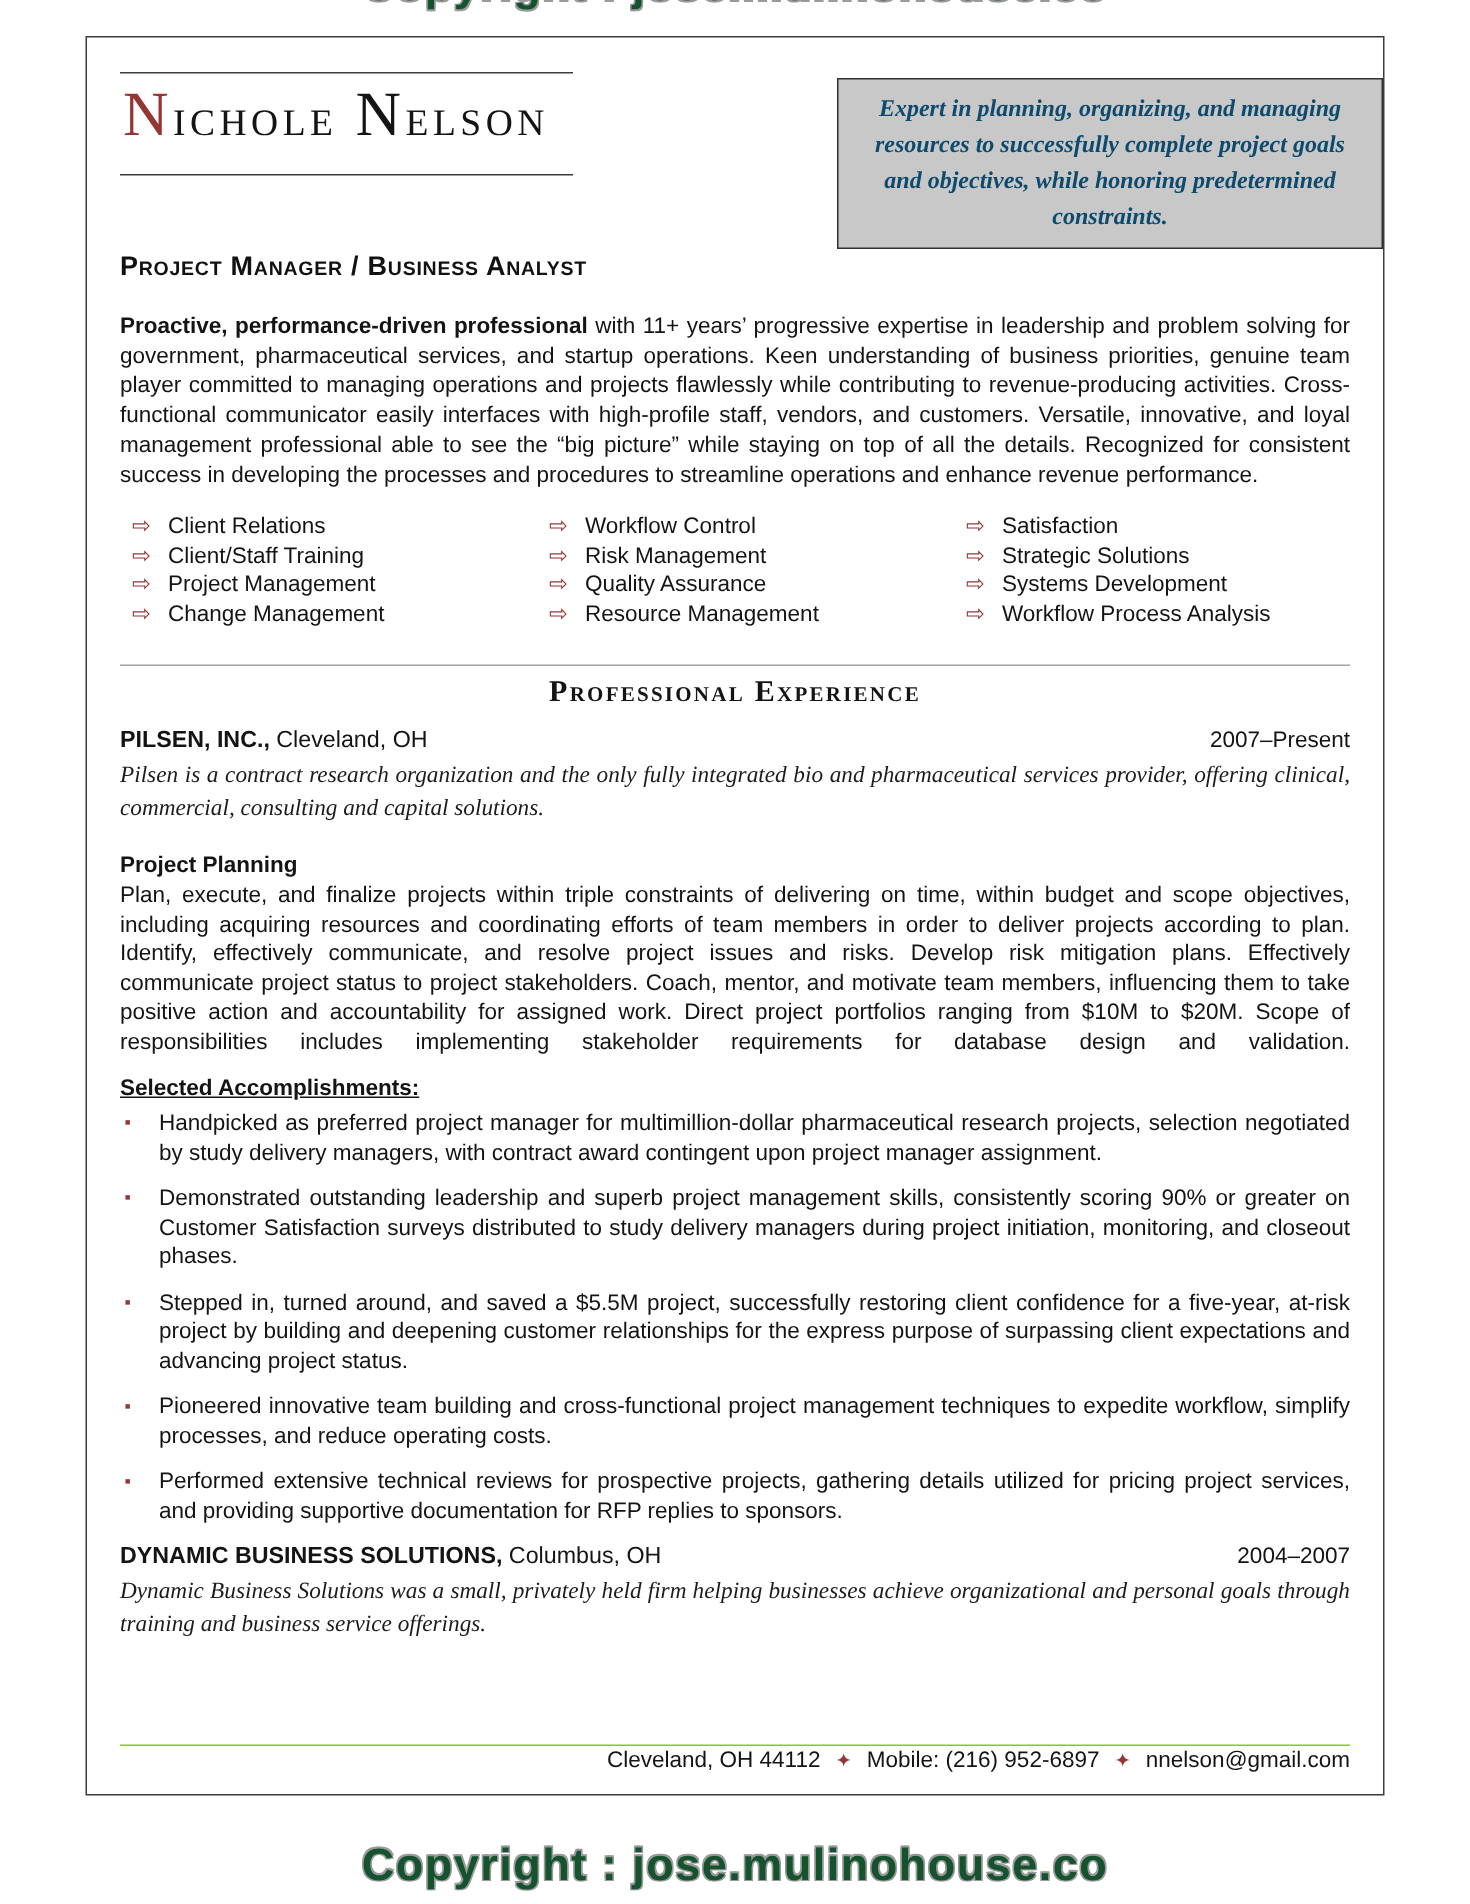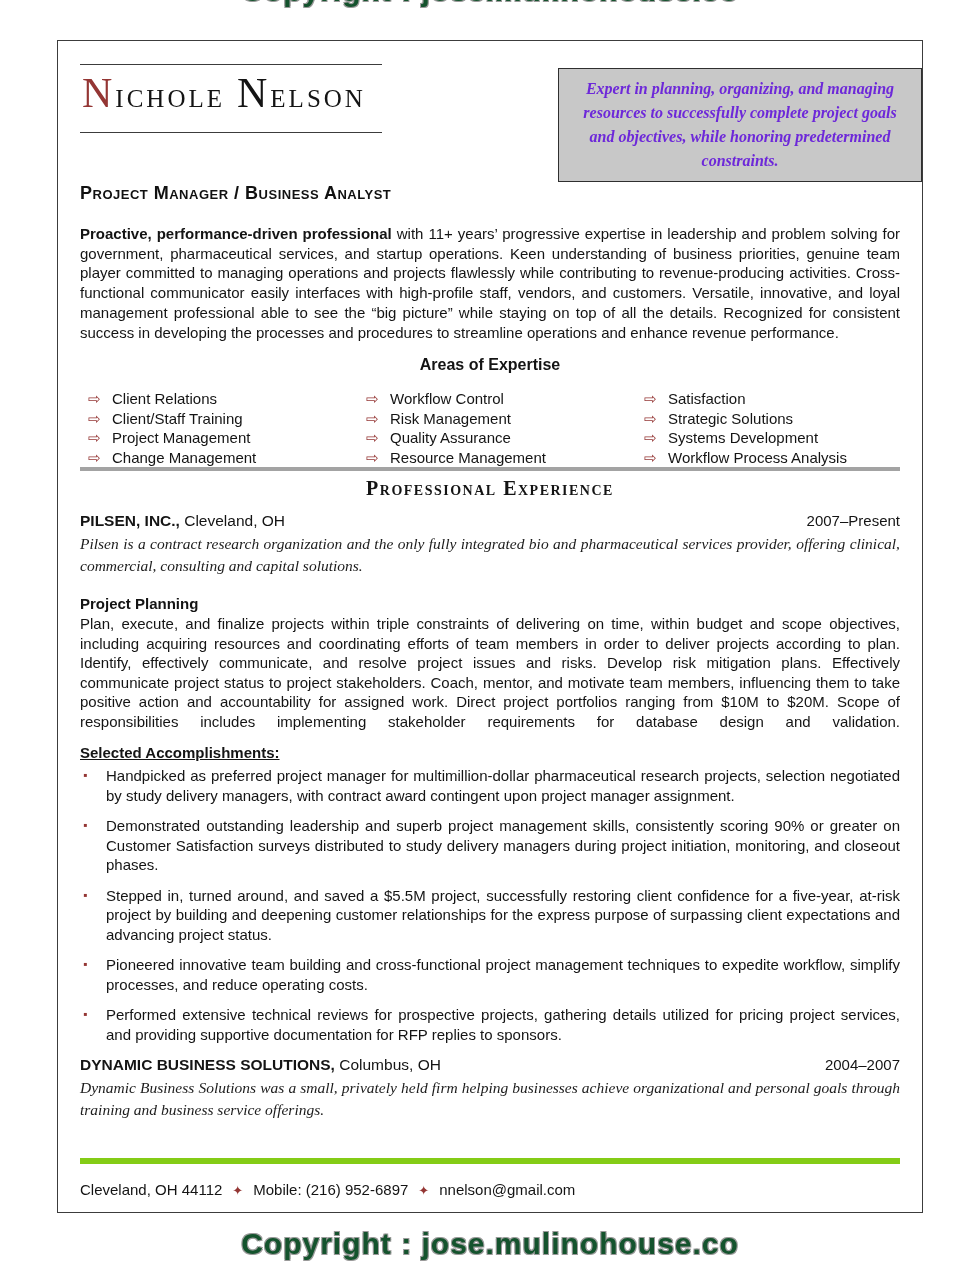--- a/index.html
+++ b/index.html
@@ -5,21 +5,21 @@
   * { margin: 0; padding: 0; box-sizing: border-box; }
   html, body { background: #ffffff; }
   body {
     width: 980px; height: 1269px;
     position: relative; overflow: hidden;
     font-family: "Liberation Sans", sans-serif;
     color: #141414;
   }
 
   .frame {
-    position: absolute; left: 57px; top: 40px;
+    position: absolute; left: 57px; top: 24px;
     width: 866px; height: 1173px;
     border: 1px solid #3c3c3c;
     padding: 0 22px;
     background: #ffffff;
   }
 
   
   .name-block {
     display: inline-block;
     margin-top: 23px;
@@ -41,21 +41,21 @@
     width: 364px; min-height: 110px;
     background: #c8c8c8;
     border: 1px solid #2f2f2f;
     padding: 8px 16px;
     text-align: center;
     font-family: "Liberation Serif", serif;
     font-style: italic;
     font-weight: bold;
     font-size: 16px;
     line-height: 24px;
-    color: #6d28d9;
+    color: #0c4a6e;
   }
 
   .res-title {
     margin-top: 50px;
     font-size: 18px;
     font-weight: bold;
     font-variant: small-caps;
     letter-spacing: 0.5px;
     color: #111;
   }
@@ -77,21 +77,21 @@
   .expertise {
     margin-top: 15px;
     display: grid;
     grid-template-columns: 278px 278px 1fr;
     padding-left: 8px;
   }
   .exp-item { display: flex; align-items: baseline; font-size: 15px; line-height: 19.5px; }
   .exp-arrow { flex: 0 0 24px; color: #943634; font-size: 15px; }
 
   
-  .exp-section { border-top: 4px solid #a3a3a3; padding-top: 6px; }
+  .exp-section { margin-top: 24px; border-top: 1px solid #a3a3a3; padding-top: 6px; }
   .exp-heading {
     text-align: center;
     font-family: "Liberation Serif", serif;
     font-variant: small-caps;
     font-weight: bold;
     font-size: 20px;
     letter-spacing: 1.5px;
   }
 
   .job-header { display: flex; justify-content: space-between; align-items: baseline; margin-top: 12px; font-size: 15.5px; }
@@ -119,23 +119,23 @@
 
   .accomp-heading { margin-top: 13px; font-size: 15px; font-weight: bold; text-decoration: underline; }
   .accomp-list { margin-top: 5px; list-style: none; }
   .accomp-item { display: flex; margin-bottom: 11px; }
   .accomp-bullet { flex: 0 0 26px; padding-left: 3px; color: #943634; font-size: 12px; line-height: 19.5px; }
   .accomp-text { flex: 1; font-size: 15px; line-height: 19.5px; text-align: justify; }
 
   
   .footer {
     position: absolute; left: 22px; right: 22px; bottom: 14px;
-    border-top: 6px solid #84cc16;
-    padding-top: 17px;
-    text-align: left;
+    border-top: 1px solid #84cc16;
+    padding-top: 1px;
+    text-align: right;
     font-size: 15px;
   }
   .footer .sep { color: #943634; margin: 0 10px; font-size: 13px; }
 
   
   .watermark {
     position: absolute; left: 0; width: 100%;
     text-align: center;
     font-family: "Liberation Sans", sans-serif;
     font-weight: bold;
@@ -162,21 +162,20 @@
 
   <div class="quote-box">
     <span>Expert in planning, organizing, and managing resources to successfully complete project goals and objectives, while honoring predetermined constraints.</span>
   </div>
 
   <h1 class="res-title">Project Manager / Business Analyst</h1>
 
   <p class="summary"><b>Proactive, performance-driven professional</b><span> with 11+ years’ progressive expertise in leadership and problem solving for government, pharmaceutical services, and startup operations. Keen understanding of business priorities, genuine team player committed to managing operations and projects flawlessly while contributing to revenue-producing activities. Cross-functional communicator easily interfaces with high-profile staff, vendors, and customers. Versatile, innovative, and loyal management professional able to see the “big picture” while staying on top of all the details. Recognized for consistent success in developing the processes and procedures to streamline operations and enhance revenue performance.</span></p>
 
   
-  <h2 class="areas-heading">Areas of Expertise</h2>
 
   <div class="expertise">
     <div class="exp-item">
         <span class="exp-arrow">⇨</span>
         <span>Client Relations</span>
       </div>
     <div class="exp-item">
         <span class="exp-arrow">⇨</span>
         <span>Workflow Control</span>
       </div>

